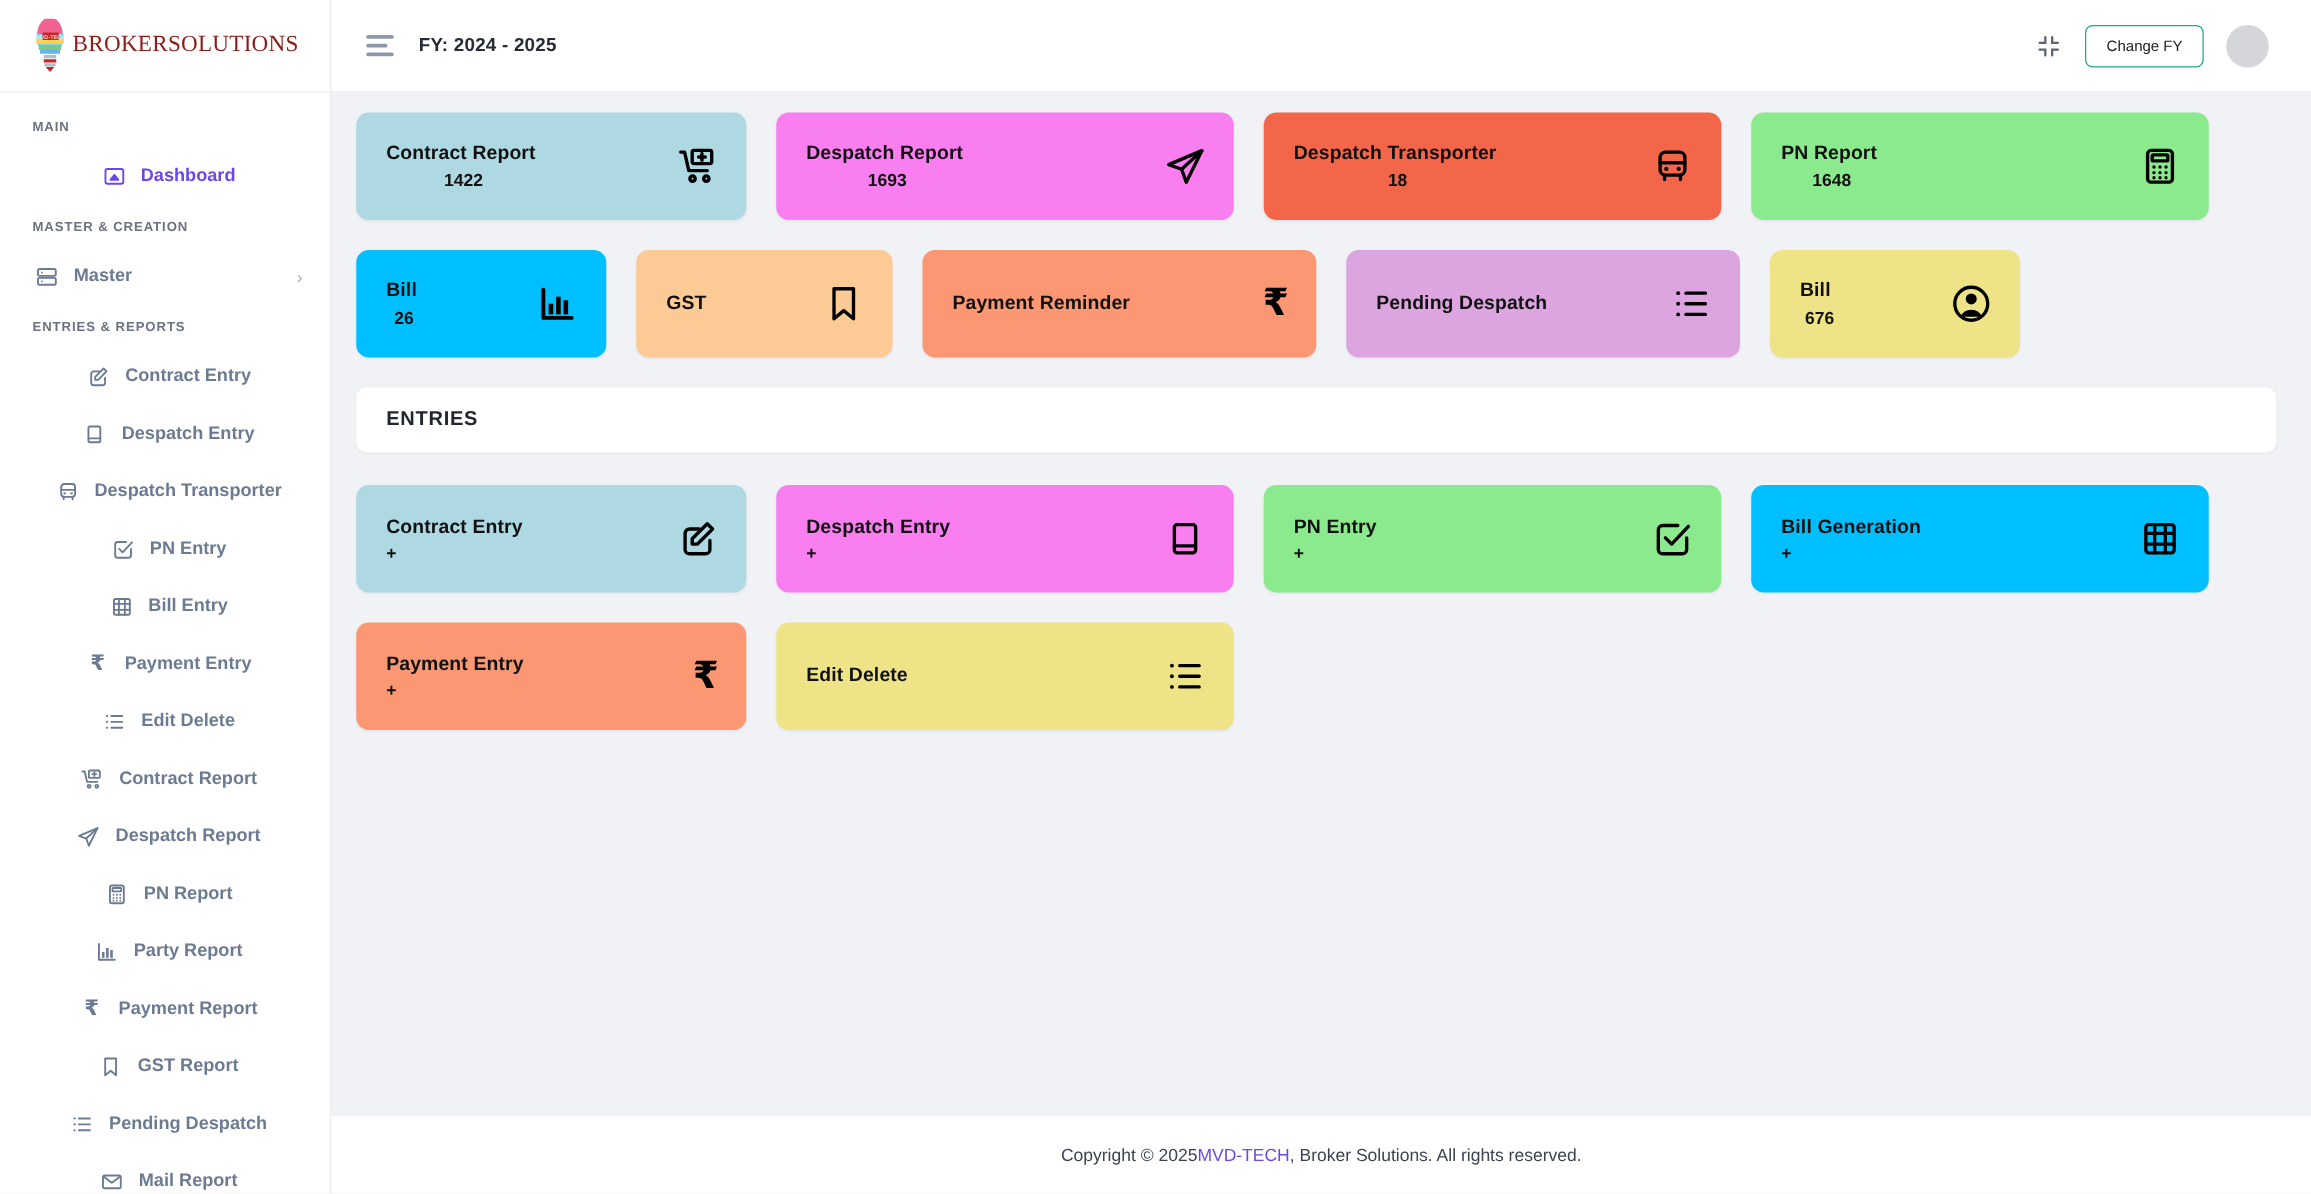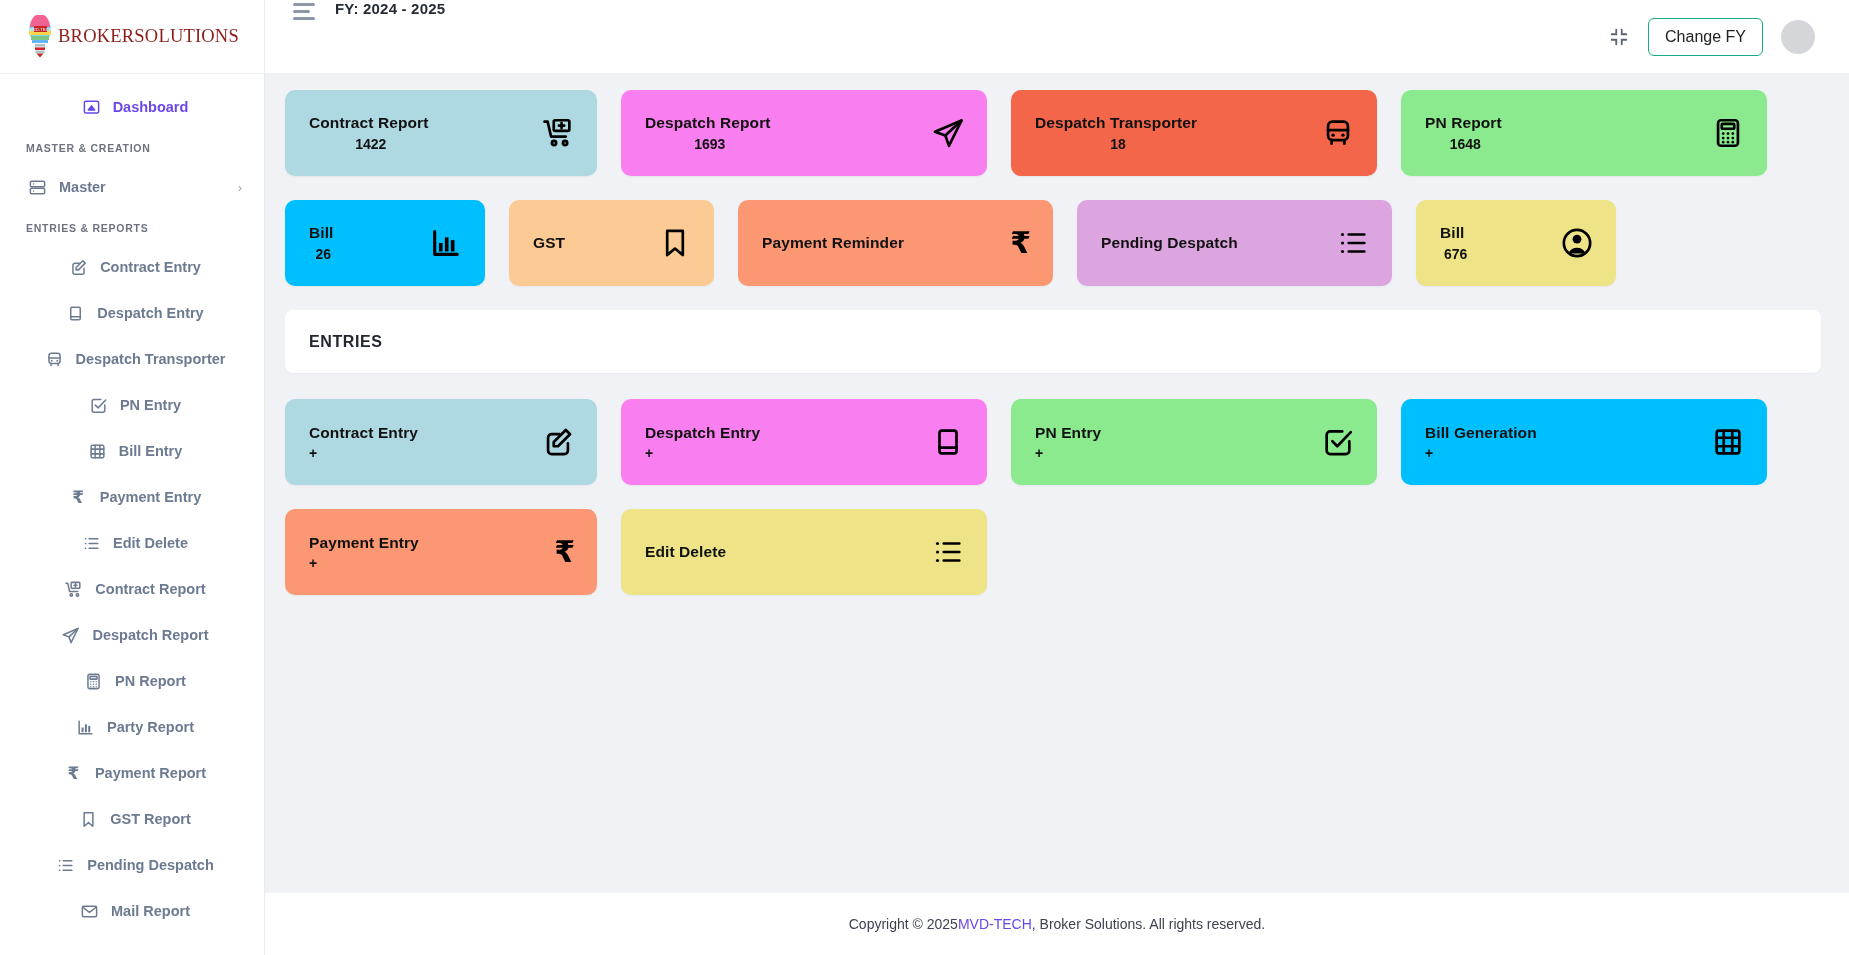--- a/index.html
+++ b/index.html
@@ -48,36 +48,36 @@
   .nav-item.active { color: #6c47e8; }
   .nav-item .ico { width: 19px; height: 19px; flex: 0 0 19px; display:flex; align-items:center; justify-content:center; }
   .nav-item .ico svg { width: 19px; height: 19px; display:block; }
   .nav-item .chev { margin-left: auto; font-size: 13px; color: #9aa5b5; font-weight: 400; }
   .rupee { font-size: 17px; font-weight: 700; line-height: 1; font-family: "DejaVu Sans", sans-serif; }
 
   
   .main { flex: 1; display: flex; flex-direction: column; height: 955px; min-width: 0; }
   .topbar {
     height: 74px; min-height: 74px; background: #fff;
-    display: flex; 
+    display: flex; align-items: center;
     padding: 0 34px 0 28px;
     border-bottom: 1px solid #eef0f3;
   }
   .burger { width: 24px; height: 22px; display:flex; flex-direction:column; justify-content:center; gap:4px; cursor:pointer; }
   .burger i { display:block; height:3px; border-radius:2px; background:#8d97aa; }
   .burger i:nth-child(1){ width: 22px; }
   .burger i:nth-child(2){ width: 17px; }
   .burger i:nth-child(3){ width: 22px; }
   .fy-label { margin-left: 18px; font-size: 15px; font-weight: 700; color: #272b35; letter-spacing: .2px; }
   .topbar-right { margin-left: auto; display: flex; align-items: center; gap: 18px; }
   .collapse-icon { width: 22px; height: 22px; color:#5b6472; cursor:pointer; }
   .collapse-icon svg { width:22px; height:22px; display:block; }
   .btn-fy {
     border: 1px solid #1aab8a; background: #fff; color: #222;
-    font-size: 16px; padding: 9px 16px; border-radius: 6px;
+    font-size: 12px; padding: 9px 16px; border-radius: 6px;
     cursor: pointer; font-family: "Liberation Sans", sans-serif;
   }
   .avatar { width: 34px; height: 34px; border-radius: 50%; background: #d4d6da; cursor: pointer; }
 
   
   .content { flex: 1; overflow: hidden; padding: 16px 28px 0 20px; background:#f1f2f6; }
   .card-row { display: flex; gap: 24px; margin-bottom: 24px; }
   .card {
     border-radius: 10px; height: 86px;
     display: flex; align-items: center; justify-content: space-between;
@@ -87,21 +87,21 @@
   }
   .card-text { display: flex; flex-direction: column; align-items: flex-start; }
   .card-title { font-size: 15.5px; font-weight: 700; color: #111; letter-spacing: .1px; white-space: nowrap; }
   .card-value { font-size: 14px; font-weight: 600; color: #111; margin-top: 4px; align-self: center; padding-left: 4px; }
   .card-plus { font-size: 14px; font-weight: 600; color: #111; margin-top: 3px; }
   .card-icon { color: #000; display:flex; align-items:center; justify-content:center; }
   .card-icon svg { display: block; }
   .card-icon .rupee-big { font-size: 30px; font-weight: 700; font-family: "DejaVu Sans", sans-serif; line-height: 1; }
 
   .panel {
-    background: #fff; border-radius: 8px; height: 63px;
+    background: #fff; border-radius: 8px; height: 52px;
     display: flex; align-items: center; padding: 0 24px;
     margin-bottom: 26px;
     box-shadow: 0 1px 2px rgba(0,0,0,.04);
   }
   .panel-title { font-size: 16px; font-weight: 700; color: #22262e; letter-spacing: .6px; }
 
   .footer {
     height: 62px; min-height: 62px; background: #fff;
     display: flex; align-items: center; justify-content: center;
     font-size: 14px; color: #3c4250;
@@ -129,20 +129,21 @@
           <rect x="10.5" y="35.6" width="9" height="2.6" fill="#b0bec5"></rect>
           <path d="M11.5 38.6h7l-3.5 4z" fill="#c62828"></path>
         </svg>
         <div class="logo-text">
           <span>BROKER</span>
           <span>SOLUTIONS</span>
         </div>
       </div>
     </div>
     <nav class="nav" id="nav">
+        <div class="nav-section">MAIN</div>
         <div class="nav-item active">
           <span class="ico">
             <svg viewBox="0 0 24 24" width="19" height="19" fill="none" stroke="currentColor" stroke-width="1.9" stroke-linecap="round" stroke-linejoin="round">
               <rect x="3" y="4" width="18" height="15" rx="2"></rect>
               <path d="M8 15l4-5 4 5z" fill="currentColor"></path>
             </svg>
           </span>
           <span>Dashboard</span>
         </div>
         <div class="nav-section">MASTER &amp; CREATION</div>

